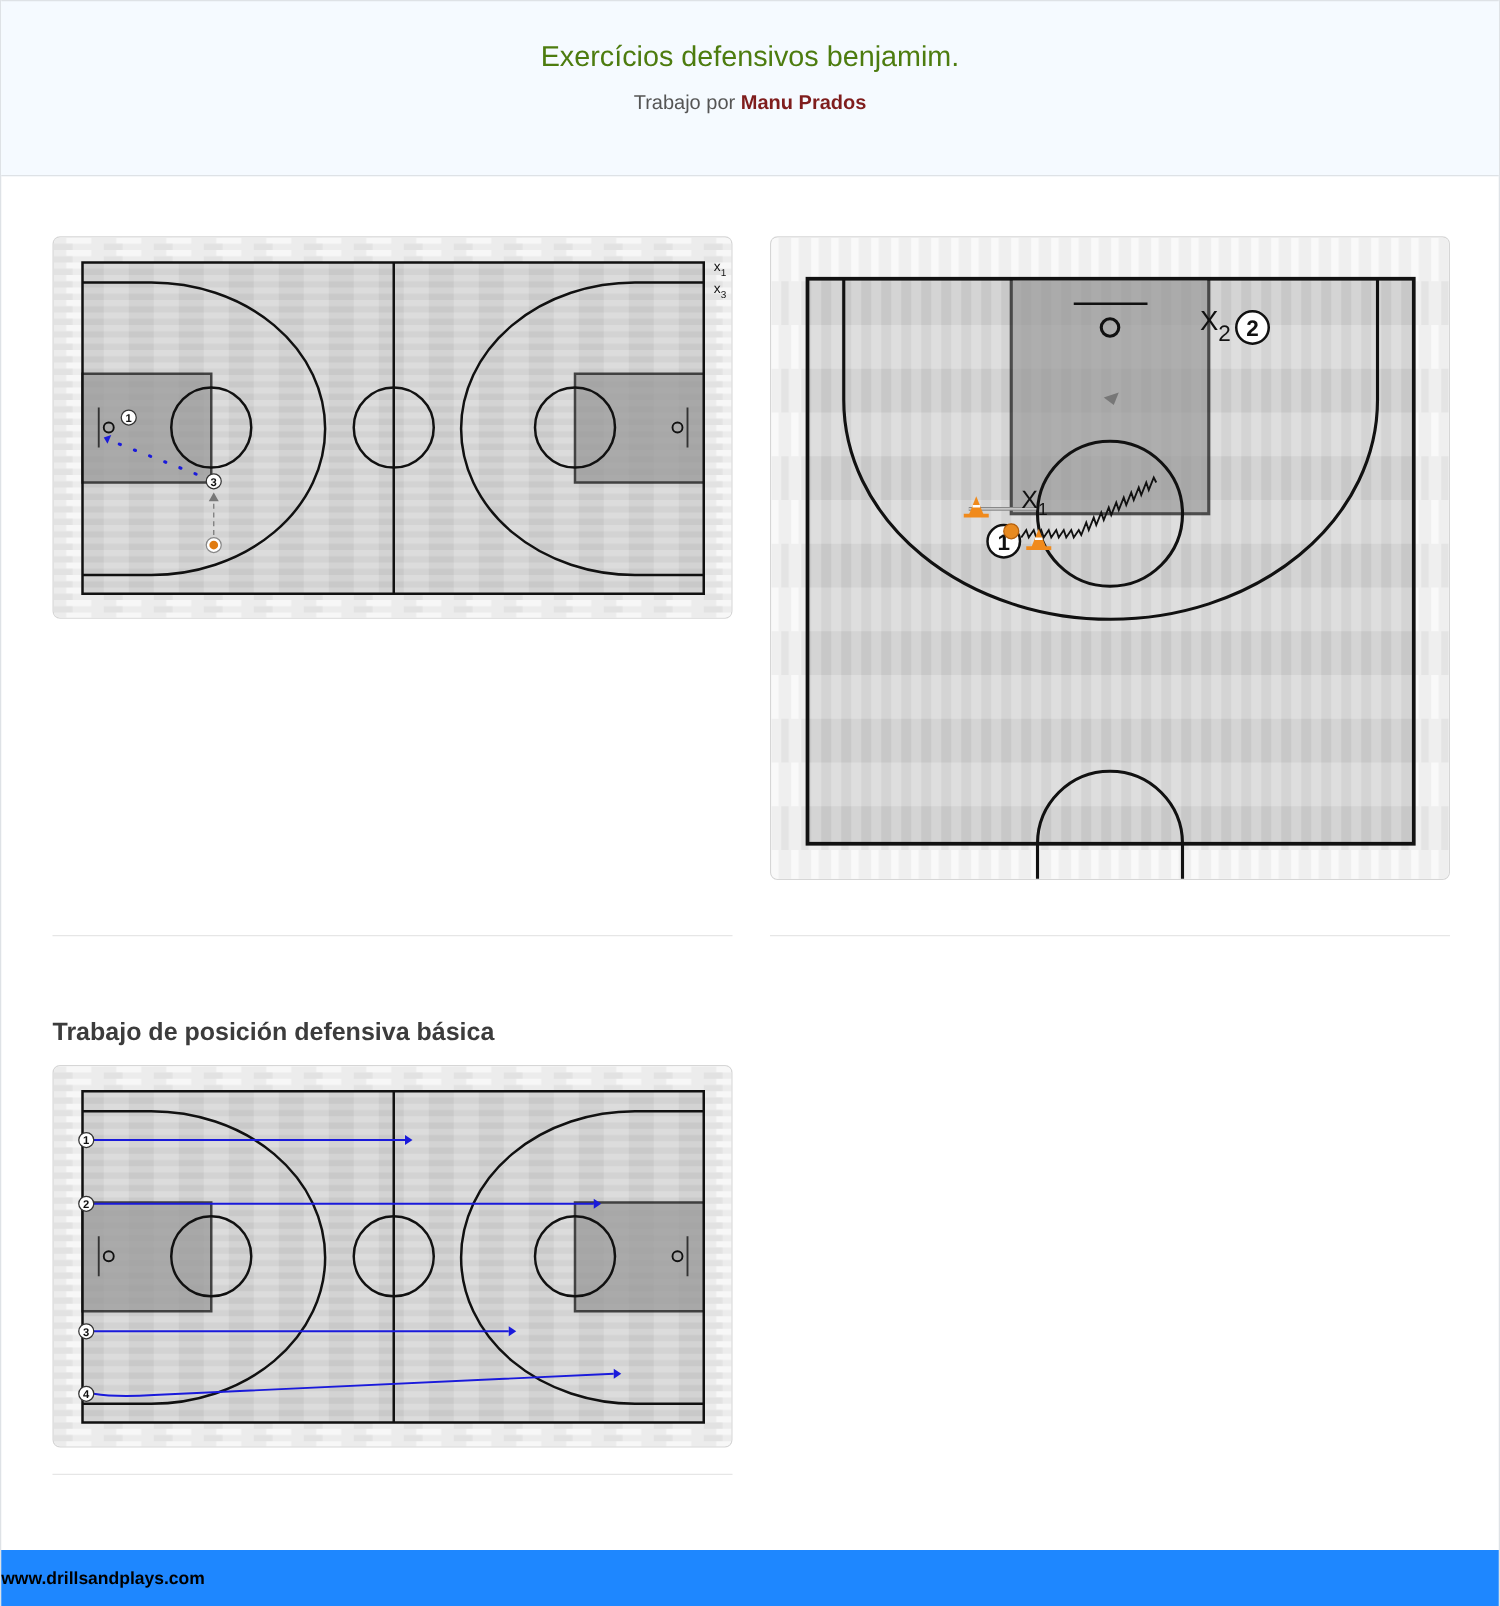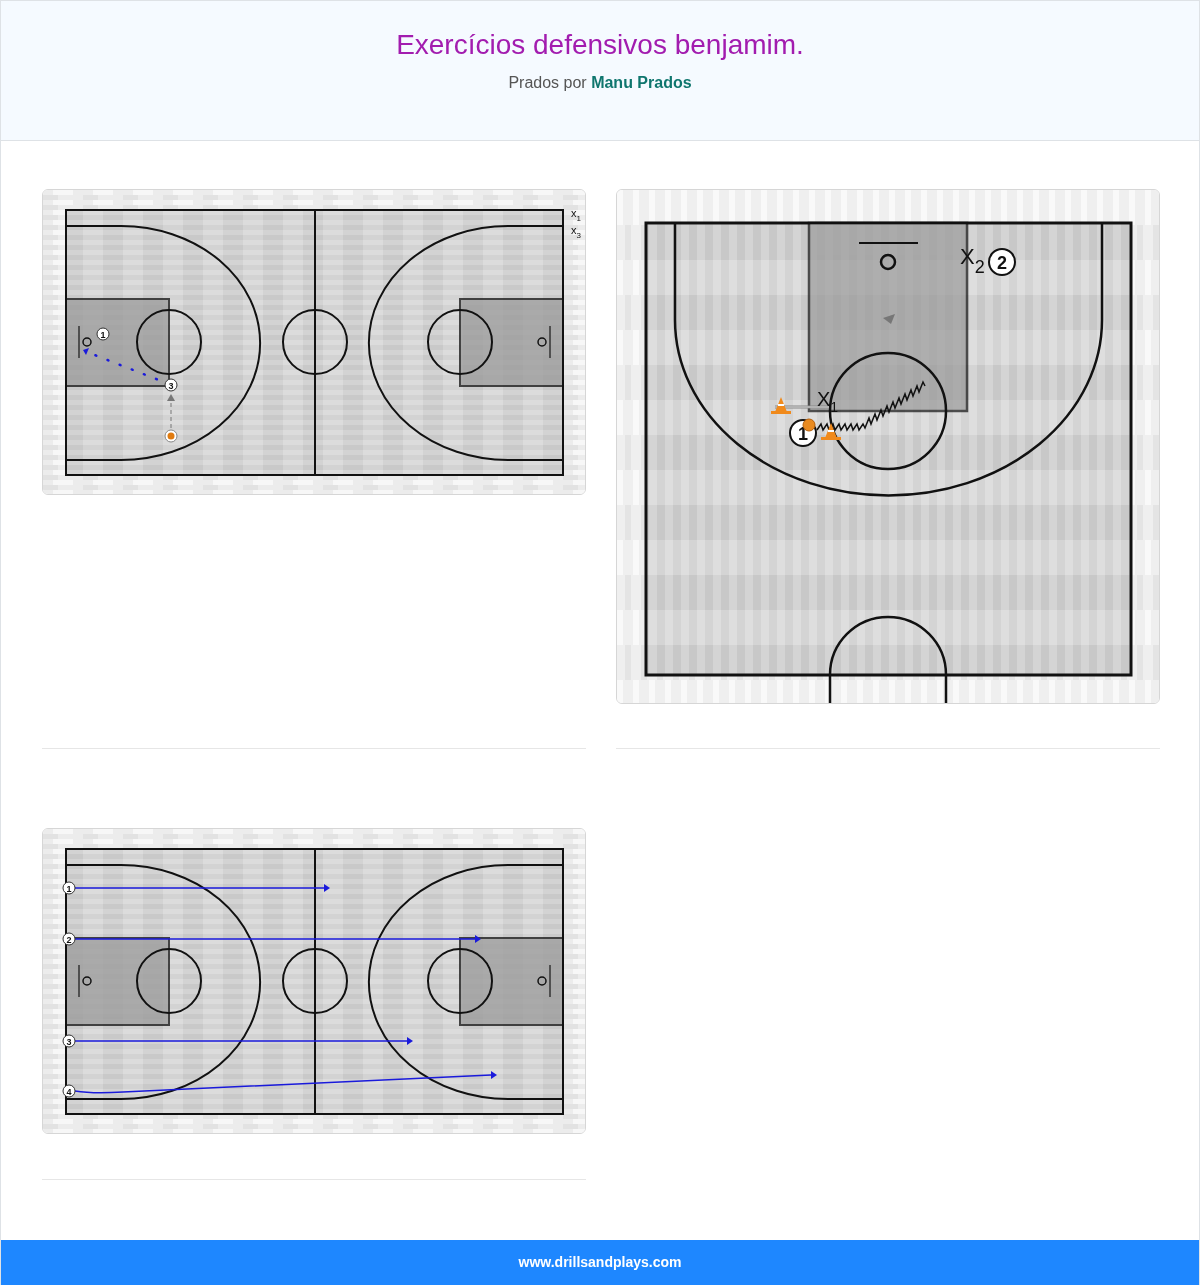--- a/index.html
+++ b/index.html
@@ -1,36 +1,36 @@
 <!DOCTYPE html>
 <html><head>
 <meta charset="utf-8">
 <style>
   * { box-sizing: border-box; margin: 0; padding: 0; }
   html, body { width: 1200px; height: 1285px; background: #fff; font-family: "Liberation Sans", sans-serif; overflow: hidden; }
   .page { position: relative; width: 1200px; height: 1285px; border-left: 1px solid #dee2e6; border-right: 1px solid #dee2e6; }
   .header { height: 141px; background: #f5faff; border-top: 1px solid #dee2e6; border-bottom: 1px solid #dee2e6; text-align: center; }
-  .header h1 { font-weight: 400; font-size: 28px; color: #a21caf; padding-top: 25px; line-height: 38px; }
+  .header h1 { font-weight: 400; font-size: 23px; color: #4d7c0f; padding-top: 25px; line-height: 38px; }
   .header .byline { font-size: 16px; color: #555; margin-top: 10px; }
-  .header .byline b { color: #0f766e; font-weight: 700; }
+  .header .byline b { color: #7f1d1d; font-weight: 700; }
   .drill { position: absolute; width: 544px; }
   .drill h2 { font-size: 20px; font-weight: 700; color: #3c3c3c; height: 24px; line-height: 24px; }
   .drill .img { margin-top: 14px; border: 1px solid #d6d6d6; border-radius: 6px; overflow: hidden; }
   .drill .rule { border-top: 1px solid #e6e6e6; position: absolute; left: 0; right: 0; }
-  .footer { position: absolute; left: 0; right: 0; top: 1240px; height: 45px; background: #1e87ff; color: #ffffff; text-align: center; font-size: 14px; font-weight: 700; line-height: 45px; }
+  .footer { position: absolute; left: 0; right: 0; top: 1240px; height: 45px; background: #1e87ff; color: #000000; font-size: 14px; font-weight: 700; line-height: 45px; }
   svg text { font-family: "Liberation Sans", sans-serif; }
 </style>
 </head>
 <body>
 
 <div class="page">
   <div class="header">
     <h1>Exercícios defensivos benjamim.</h1>
     <div class="byline">
-      <span>Prados por</span>
+      <span>Trabajo por</span>
       <b>Manu Prados</b>
     </div>
   </div>
 
   <div class="drill" style="left:41px; top:175px;">
     <div class="img" style="height:306px;">
       <svg width="544" height="306" viewBox="0 0 544 306">
         <defs>
           <pattern id="wood" width="40" height="10" patternUnits="userSpaceOnUse">
             <rect width="40" height="10" fill="#d3d3d3"></rect>
@@ -132,20 +132,21 @@
         <g>
           <circle cx="385" cy="72" r="13" fill="#fff" stroke="#111" stroke-width="2"></circle>
           <text x="385" y="79" font-size="18" font-weight="700" text-anchor="middle" fill="#111">2</text>
         </g>
       </svg>
     </div>
     <div class="rule" style="top:573px;"></div>
   </div>
 
   <div class="drill" style="left:41px; top:814px;">
+    <h2>Trabajo de posición defensiva básica</h2>
     <div class="img" style="height:306px;">
       <svg width="544" height="306" viewBox="0 0 544 306">
         <defs>
           <pattern id="wood3" width="40" height="10" patternUnits="userSpaceOnUse">
             <rect width="40" height="10" fill="#d3d3d3"></rect>
             <rect x="0" y="0" width="20" height="5" fill="#dcdcdc"></rect>
             <rect x="20" y="5" width="20" height="5" fill="#c9c9c9"></rect>
           </pattern>
           <pattern id="wood3L" width="40" height="10" patternUnits="userSpaceOnUse">
             <rect width="40" height="10" fill="#ececec"></rect>

